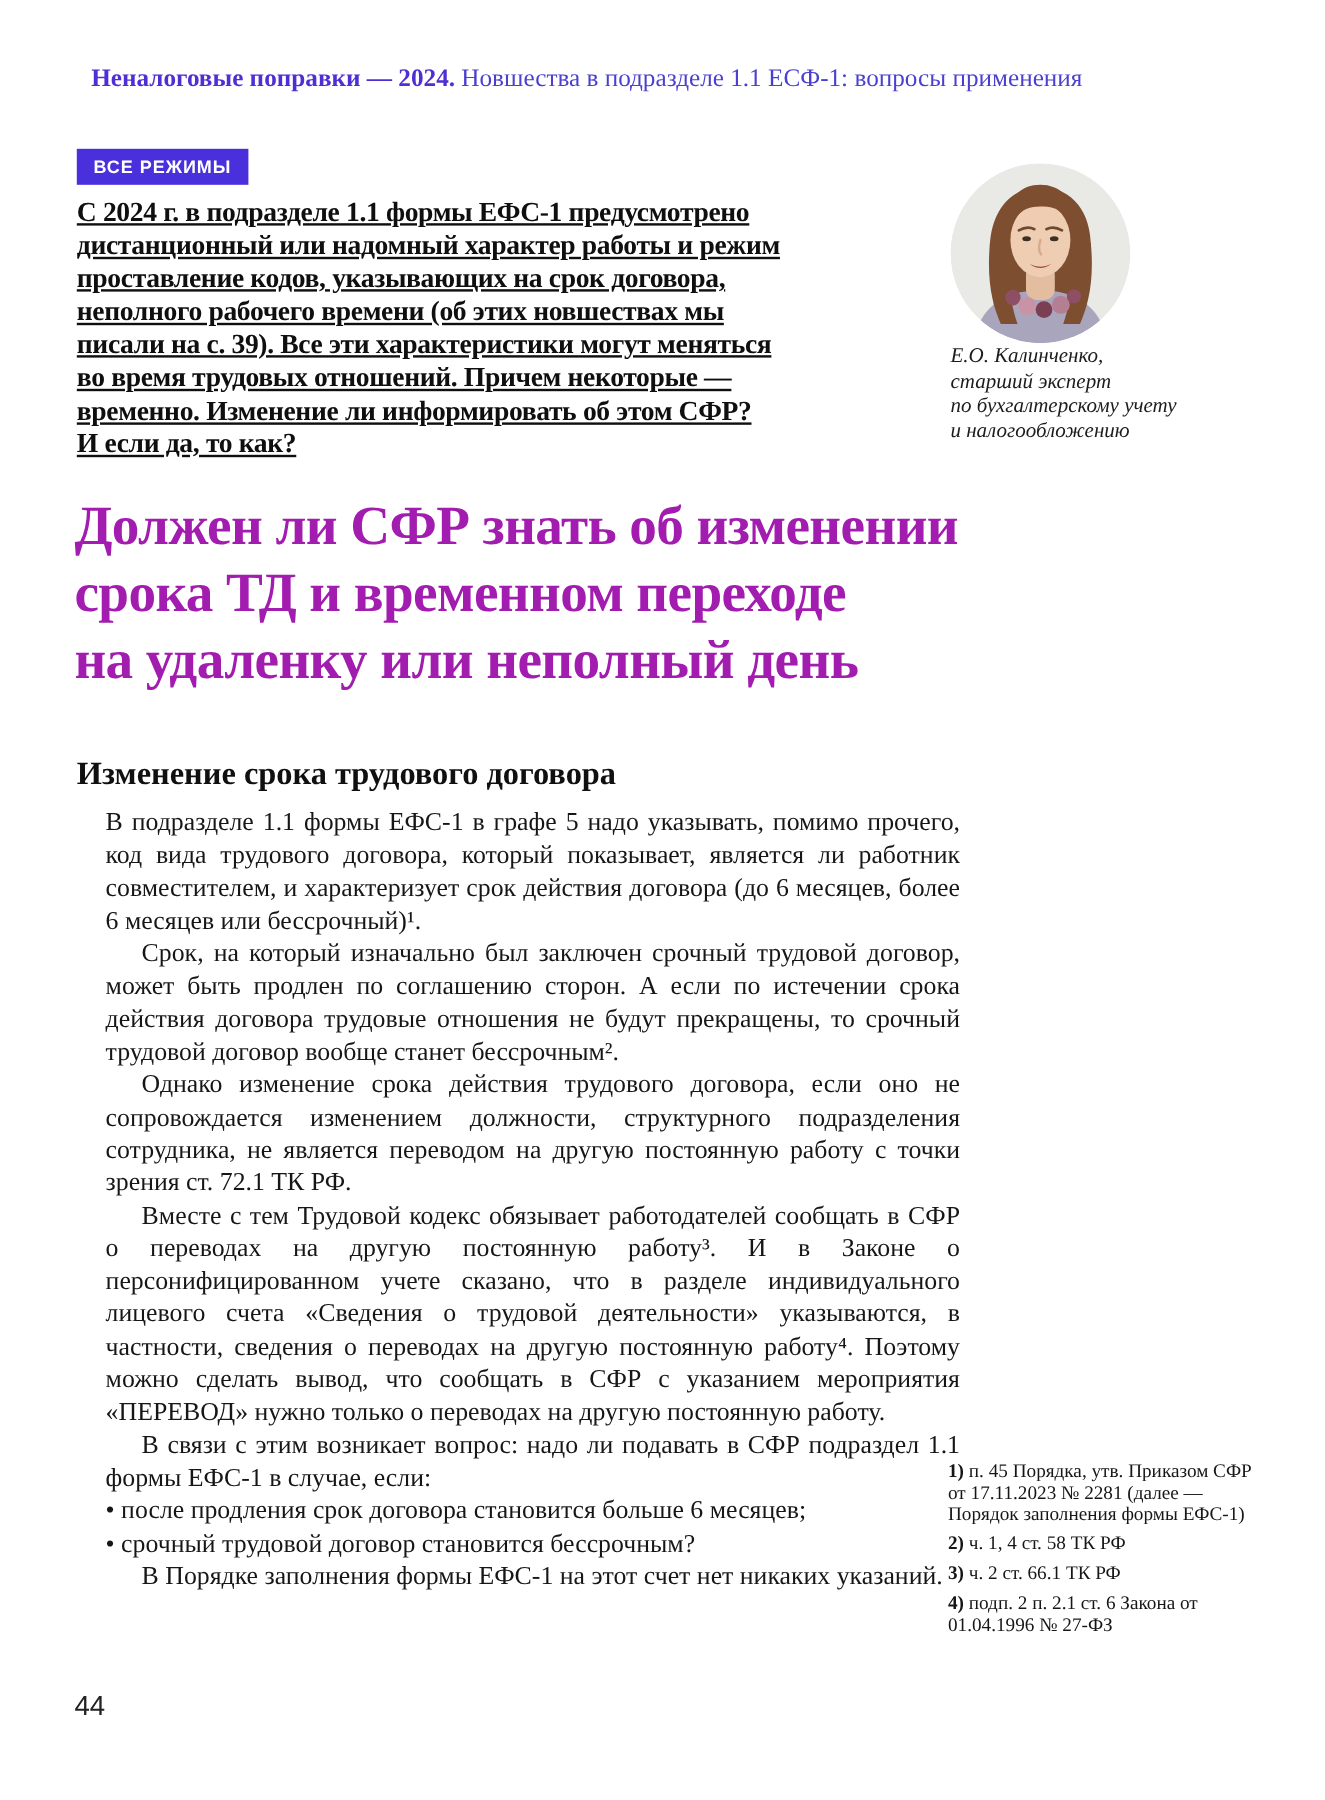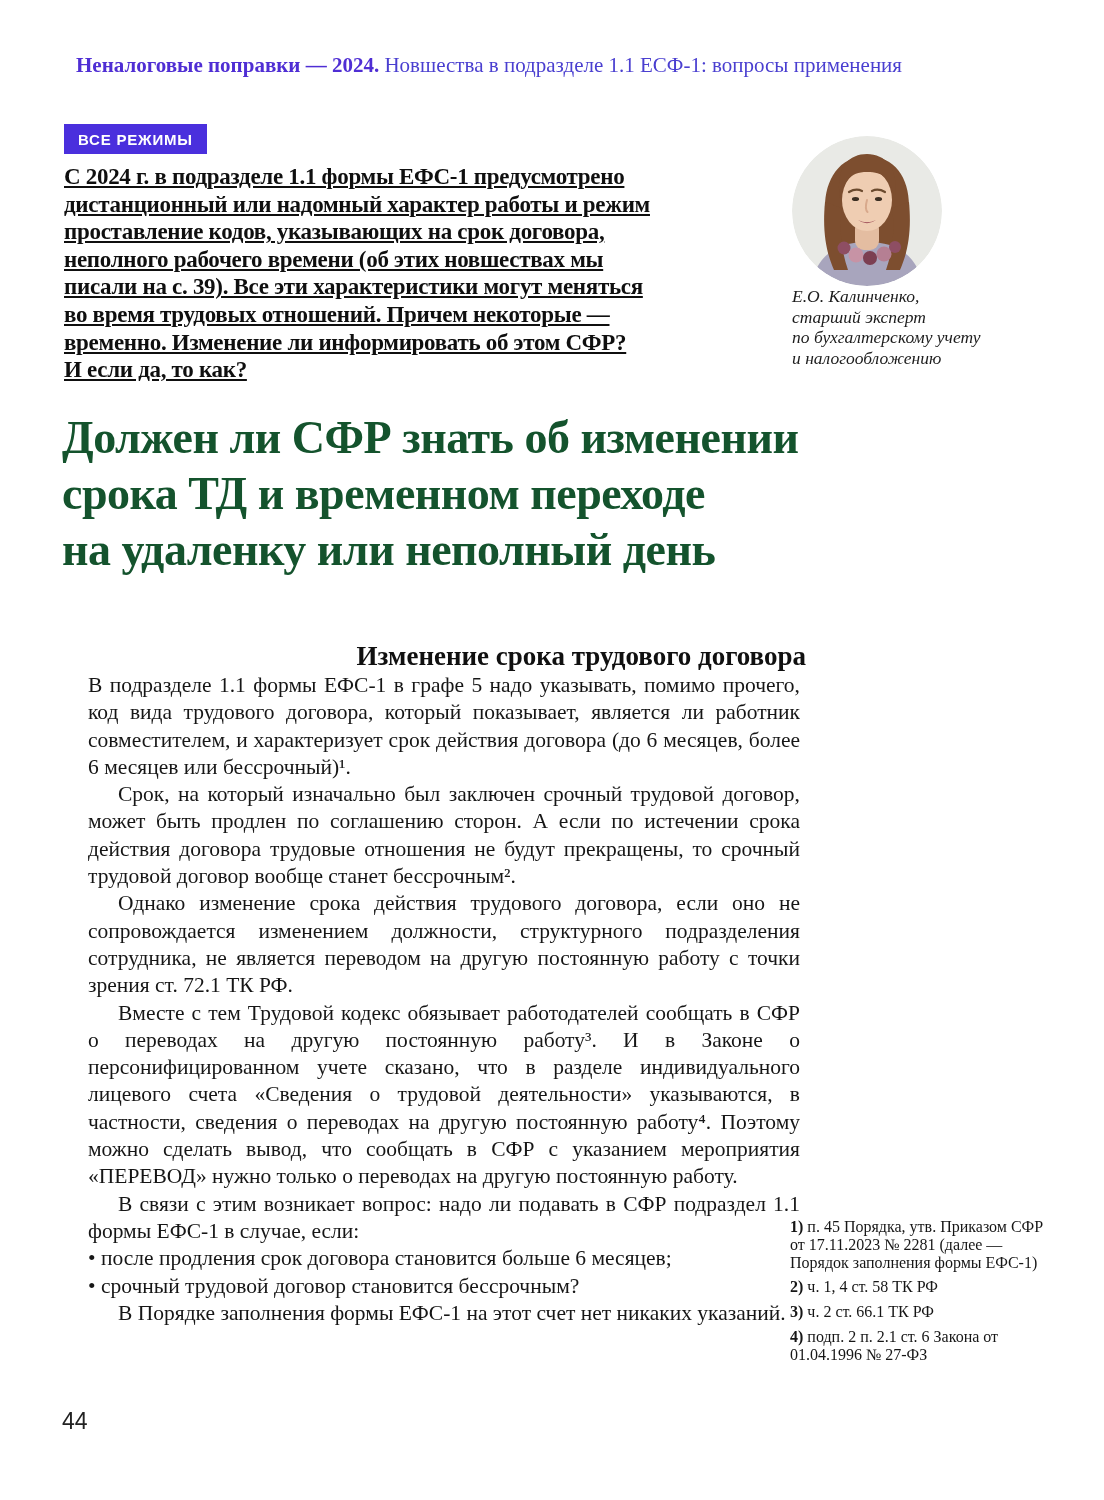--- a/index.html
+++ b/index.html
@@ -70,34 +70,33 @@
   
   .headline {
     position: absolute;
     left: 62px; top: 410px;
     width: 1000px;
     margin: 0;
     font-size: 46px;
     line-height: 56px;
     font-weight: 700;
     letter-spacing: -0.5px;
-    color: #14532d;
+    color: #a21caf;
   }
   .headline div { white-space: nowrap; }
   
   .section {
     position: absolute;
     left: 64px; top: 628px;
     width: 730px;
-    margin: 12px;
+    margin: 0;
     font-size: 27px;
     line-height: 32px;
     font-weight: 700;
     color: #101010;
-    text-align: right;
   }
   
   .body {
     position: absolute;
     left: 64px; top: 672px;
     width: 712px;
     font-size: 21.5px;
     line-height: 27.3px;
     text-align: justify;
     color: #161616;

